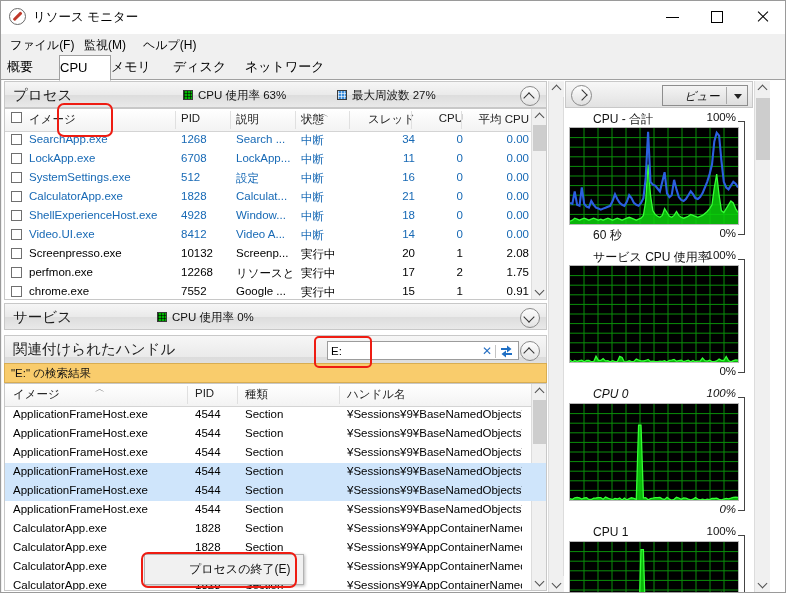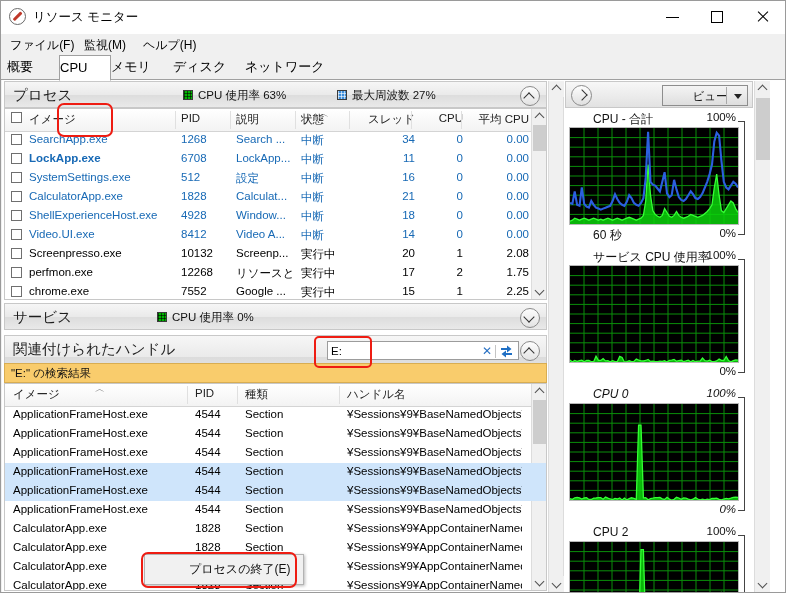--- a/index.html
+++ b/index.html
@@ -114,21 +114,21 @@
   .ctx-hl{position:absolute;border:2.6px solid #ee1c12;border-radius:7px;z-index:21;pointer-events:none;}
 
   
   .rp-toolbar{position:absolute;left:0;top:0;width:188px;height:27px;
         background:linear-gradient(to bottom,#f7f7f7,#e2e2e2);border:1px solid #c8c8c8;box-sizing:border-box;}
   .rp-arrow{position:absolute;left:5px;top:3px;width:19px;height:19px;border-radius:50%;
         border:1px solid #8a8a8a;background:linear-gradient(to bottom,#fdfdfd,#e0e0e0);}
   .rp-arrow i{position:absolute;left:5.5px;top:5px;width:7px;height:7px;border-right:1.7px solid #333;border-top:1.7px solid #333;transform:rotate(45deg);}
   .viewbtn{position:absolute;left:96px;top:3px;width:86px;height:21px;
         background:linear-gradient(to bottom,#f4f4f4,#dedede);border:1px solid #8d8d8d;box-sizing:border-box;}
-  .viewbtn .lbl{position:absolute;left:16px;top:3px;width:62px;text-align:center;font-size:11.5px;color:#111;}
+  .viewbtn .lbl{position:absolute;left:8px;top:3px;width:62px;text-align:center;font-size:11.5px;color:#111;font-style:italic;}
   .viewbtn .vsepr{position:absolute;right:20px;top:1px;width:1px;height:17px;background:#a9a9a9;}
   .viewbtn .carr{position:absolute;right:5px;top:8px;width:0;height:0;border-left:4.5px solid transparent;
         border-right:4.5px solid transparent;border-top:5px solid #222;}
 
   .gwrap{position:absolute;left:0;width:188px;}
   .glabel{position:absolute;left:4px;font-size:12px;color:#111;white-space:nowrap;margin-left:24px;}
   .gright{position:absolute;right:17px;font-size:11.5px;color:#111;text-align:center;white-space:nowrap;}
   .graph{position:absolute;left:4px;width:170px;background:#000;border:1px solid #b8b8b8;box-sizing:border-box;}
   .bracket{position:absolute;right:8px;width:7px;border:1px solid #444;border-left:0;box-sizing:border-box;}
 
@@ -240,21 +240,21 @@
             <div class="cell blue" style="left:24px;width:140px;">SearchApp.exe</div>
             <div class="cell blue" style="left:176px;width:44px;">1268</div>
             <div class="cell blue" style="left:231px;width:56px;">Search ...</div>
             <div class="cell blue" style="left:296px;width:48px;">中断</div>
             <div class="cell blue" style="left:350px;width:60px;text-align:right;">34</div>
             <div class="cell blue" style="left:412px;width:46px;text-align:right;">0</div>
             <div class="cell blue" style="left:462px;width:62px;text-align:right;">0.00</div>
           </div>
           <div class="row" style="top:41px;">
             <div class="chk"></div>
-            <div class="cell blue" style="left:24px;width:140px;font-weight:bold;">LockApp.exe</div>
+            <div class="cell blue" style="left:24px;width:140px;">LockApp.exe</div>
             <div class="cell blue" style="left:176px;width:44px;">6708</div>
             <div class="cell blue" style="left:231px;width:56px;">LockApp...</div>
             <div class="cell blue" style="left:296px;width:48px;">中断</div>
             <div class="cell blue" style="left:350px;width:60px;text-align:right;">11</div>
             <div class="cell blue" style="left:412px;width:46px;text-align:right;">0</div>
             <div class="cell blue" style="left:462px;width:62px;text-align:right;">0.00</div>
           </div>
           <div class="row" style="top:60px;">
             <div class="chk"></div>
             <div class="cell blue" style="left:24px;width:140px;">SystemSettings.exe</div>
@@ -316,21 +316,21 @@
             <div class="cell dark" style="left:462px;width:62px;text-align:right;">1.75</div>
           </div>
           <div class="row" style="top:174px;">
             <div class="chk"></div>
             <div class="cell dark" style="left:24px;width:140px;">chrome.exe</div>
             <div class="cell dark" style="left:176px;width:44px;">7552</div>
             <div class="cell dark" style="left:231px;width:56px;">Google ...</div>
             <div class="cell dark" style="left:296px;width:48px;">実行中</div>
             <div class="cell dark" style="left:350px;width:60px;text-align:right;">15</div>
             <div class="cell dark" style="left:412px;width:46px;text-align:right;">1</div>
-            <div class="cell dark" style="left:462px;width:62px;text-align:right;">2.25</div>
+            <div class="cell dark" style="left:462px;width:62px;text-align:right;">0.91</div>
           </div>
         </div>
 
       <div class="sect" style="top:222px">
         <div class="sect-title">サービス</div>
         <div class="sw green" style="left:152px"></div>
         <div class="sect-meta" style="left:167px">CPU 使用率 0%</div>
         <div class="chev down">
             <i></i>
           </div>
@@ -557,21 +557,21 @@
                 <line y1="76.8" y2="76.8" x1="0" x2="168" stroke="#0a8f0a" stroke-width="1"></line>
                 <line y1="86.4" y2="86.4" x1="0" x2="168" stroke="#0a8f0a" stroke-width="1"></line>
                 <path d="M0.0 94.7 L2.4 95.4 L4.7 93.8 L7.1 93.4 L9.5 93.8 L11.8 95.0 L14.2 94.0 L16.6 93.7 L18.9 95.4 L21.3 95.5 L23.7 94.1 L26.0 94.0 L28.4 93.7 L30.8 93.7 L33.1 95.2 L35.5 93.1 L37.9 94.2 L40.2 95.0 L42.6 95.6 L45.0 94.4 L47.3 95.0 L49.7 94.0 L52.1 95.9 L54.4 94.0 L56.8 95.9 L59.2 94.7 L61.5 93.8 L63.9 94.3 L66.3 95.4 L68.6 21.1 L71.0 21.1 L73.4 93.8 L75.7 93.6 L78.1 95.8 L80.5 94.6 L82.8 94.2 L85.2 93.7 L87.5 93.6 L89.9 93.5 L92.3 94.9 L94.6 95.4 L97.0 93.3 L99.4 95.1 L101.7 96.0 L104.1 95.3 L106.5 93.3 L108.8 94.0 L111.2 95.4 L113.6 93.9 L115.9 94.2 L118.3 95.2 L120.7 95.9 L123.0 95.2 L125.4 93.6 L127.8 95.0 L130.1 95.9 L132.5 95.1 L134.9 95.9 L137.2 95.2 L139.6 95.7 L142.0 94.5 L144.3 94.5 L146.7 94.1 L149.1 95.4 L151.4 95.8 L153.8 95.0 L156.2 94.4 L158.5 94.8 L160.9 94.1 L163.3 93.3 L165.6 93.2 L168.0 93.3 L168 96 L0 96 Z" fill="#0ad40a" opacity=".85"></path>
                 <path d="M0.0 94.7 L2.4 95.4 L4.7 93.8 L7.1 93.4 L9.5 93.8 L11.8 95.0 L14.2 94.0 L16.6 93.7 L18.9 95.4 L21.3 95.5 L23.7 94.1 L26.0 94.0 L28.4 93.7 L30.8 93.7 L33.1 95.2 L35.5 93.1 L37.9 94.2 L40.2 95.0 L42.6 95.6 L45.0 94.4 L47.3 95.0 L49.7 94.0 L52.1 95.9 L54.4 94.0 L56.8 95.9 L59.2 94.7 L61.5 93.8 L63.9 94.3 L66.3 95.4 L68.6 21.1 L71.0 21.1 L73.4 93.8 L75.7 93.6 L78.1 95.8 L80.5 94.6 L82.8 94.2 L85.2 93.7 L87.5 93.6 L89.9 93.5 L92.3 94.9 L94.6 95.4 L97.0 93.3 L99.4 95.1 L101.7 96.0 L104.1 95.3 L106.5 93.3 L108.8 94.0 L111.2 95.4 L113.6 93.9 L115.9 94.2 L118.3 95.2 L120.7 95.9 L123.0 95.2 L125.4 93.6 L127.8 95.0 L130.1 95.9 L132.5 95.1 L134.9 95.9 L137.2 95.2 L139.6 95.7 L142.0 94.5 L144.3 94.5 L146.7 94.1 L149.1 95.4 L151.4 95.8 L153.8 95.0 L156.2 94.4 L158.5 94.8 L160.9 94.1 L163.3 93.3 L165.6 93.2 L168.0 93.3" fill="none" stroke="#35ff35" stroke-width="1.3"></path>
               </svg>
             </div>
             <div class="gright" style="top:116px;">0%</div>
             <div class="bracket" style="top:10px;height:114px;"></div>
           </div>
           <div class="gwrap" style="top:444px;height:134px;">
-            <div class="glabel" style="top:0px;">CPU 2</div>
+            <div class="glabel" style="top:0px;">CPU 1</div>
             <div class="gright" style="top:0px;">100%</div>
             <div class="graph" style="top:16px;height:98px;">
               <svg width="168" height="96" viewBox="0 0 168 96" style="display: block;">
                 <line x1="14" x2="14" y1="0" y2="96" stroke="#0a8f0a" stroke-width="1"></line>
                 <line x1="28" x2="28" y1="0" y2="96" stroke="#0a8f0a" stroke-width="1"></line>
                 <line x1="42" x2="42" y1="0" y2="96" stroke="#0a8f0a" stroke-width="1"></line>
                 <line x1="56" x2="56" y1="0" y2="96" stroke="#0a8f0a" stroke-width="1"></line>
                 <line x1="70" x2="70" y1="0" y2="96" stroke="#0a8f0a" stroke-width="1"></line>
                 <line x1="84" x2="84" y1="0" y2="96" stroke="#0a8f0a" stroke-width="1"></line>
                 <line x1="98" x2="98" y1="0" y2="96" stroke="#0a8f0a" stroke-width="1"></line>

